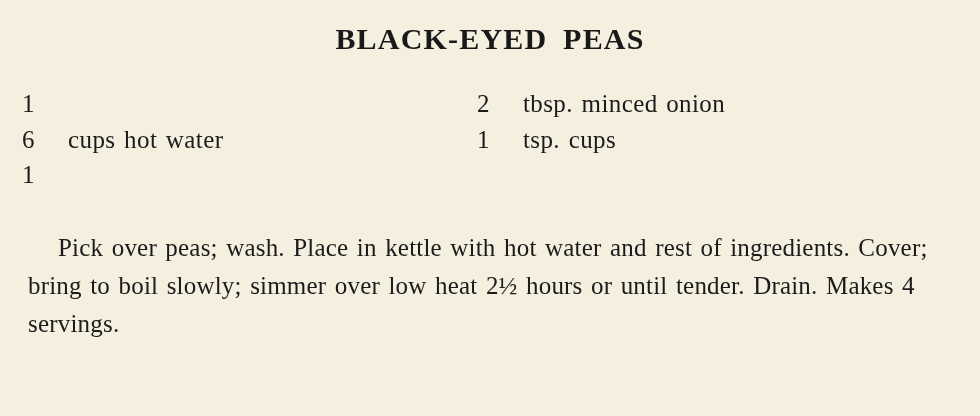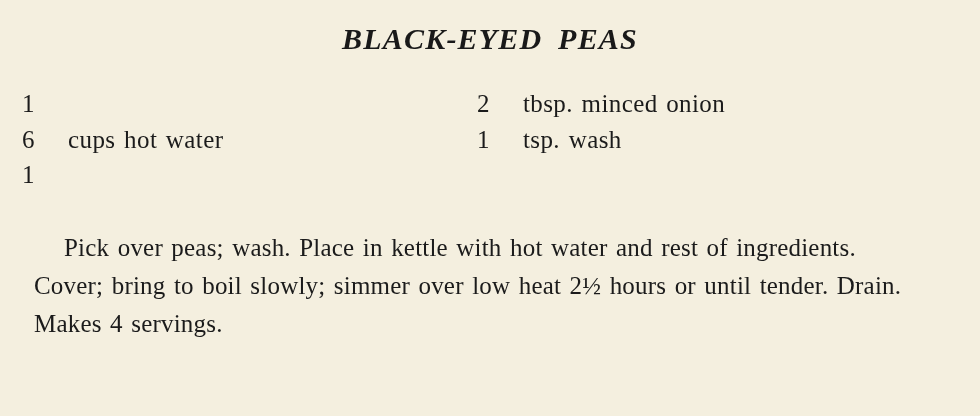--- a/index.html
+++ b/index.html
@@ -25,21 +25,20 @@
   .recipe-title {
     text-align: center;
     font-weight: bold;
     font-size: 30px;
     letter-spacing: 1.2px;
     word-spacing: 7px;
     margin: 22px 0 0 0;
     padding: 0;
     color: #191919;
     font-family: "Liberation Serif", serif;
-    font-style: italic;
   }
   .ingredients {
     display: flex;
     flex-direction: row;
     margin-top: 30px;
     padding: 0 18px 0 22px;
     box-sizing: border-box;
   }
   .ing-col {
     display: block;
@@ -73,21 +72,21 @@
   .directions {
     margin-top: 36px;
     padding: 0 38px 0 22px;
     font-size: 25px;
     line-height: 1.52;
     letter-spacing: 0.2px;
     word-spacing: 2px;
     text-align: left;
   }
   .directions .para {
-    margin: 12px;
+    margin: 6px;
     text-indent: 30px;
   }
 </style>
 </head>
 <body>
 
 <div class="page">
 
   <h1 class="recipe-title">BLACK-EYED PEAS</h1>
 
@@ -112,21 +111,21 @@
 
     <div class="ing-col right">
 
       <div class="ing-row">
         <span class="ing-qty">2</span>
         <span class="ing-text">tbsp. minced onion</span>
       </div>
 
       <div class="ing-row">
         <span class="ing-qty">1</span>
-        <span class="ing-text">tsp. wash</span>
+        <span class="ing-text">tsp. cups</span>
       </div>
 
     </div>
 
   </div>
 
   <div class="directions">
     <p class="para">Pick over peas; wash. Place in kettle with hot water and rest of ingredients. Cover; bring to boil slowly; simmer over low heat 2½ hours or until tender. Drain. Makes 4 servings.</p>
   </div>
 

